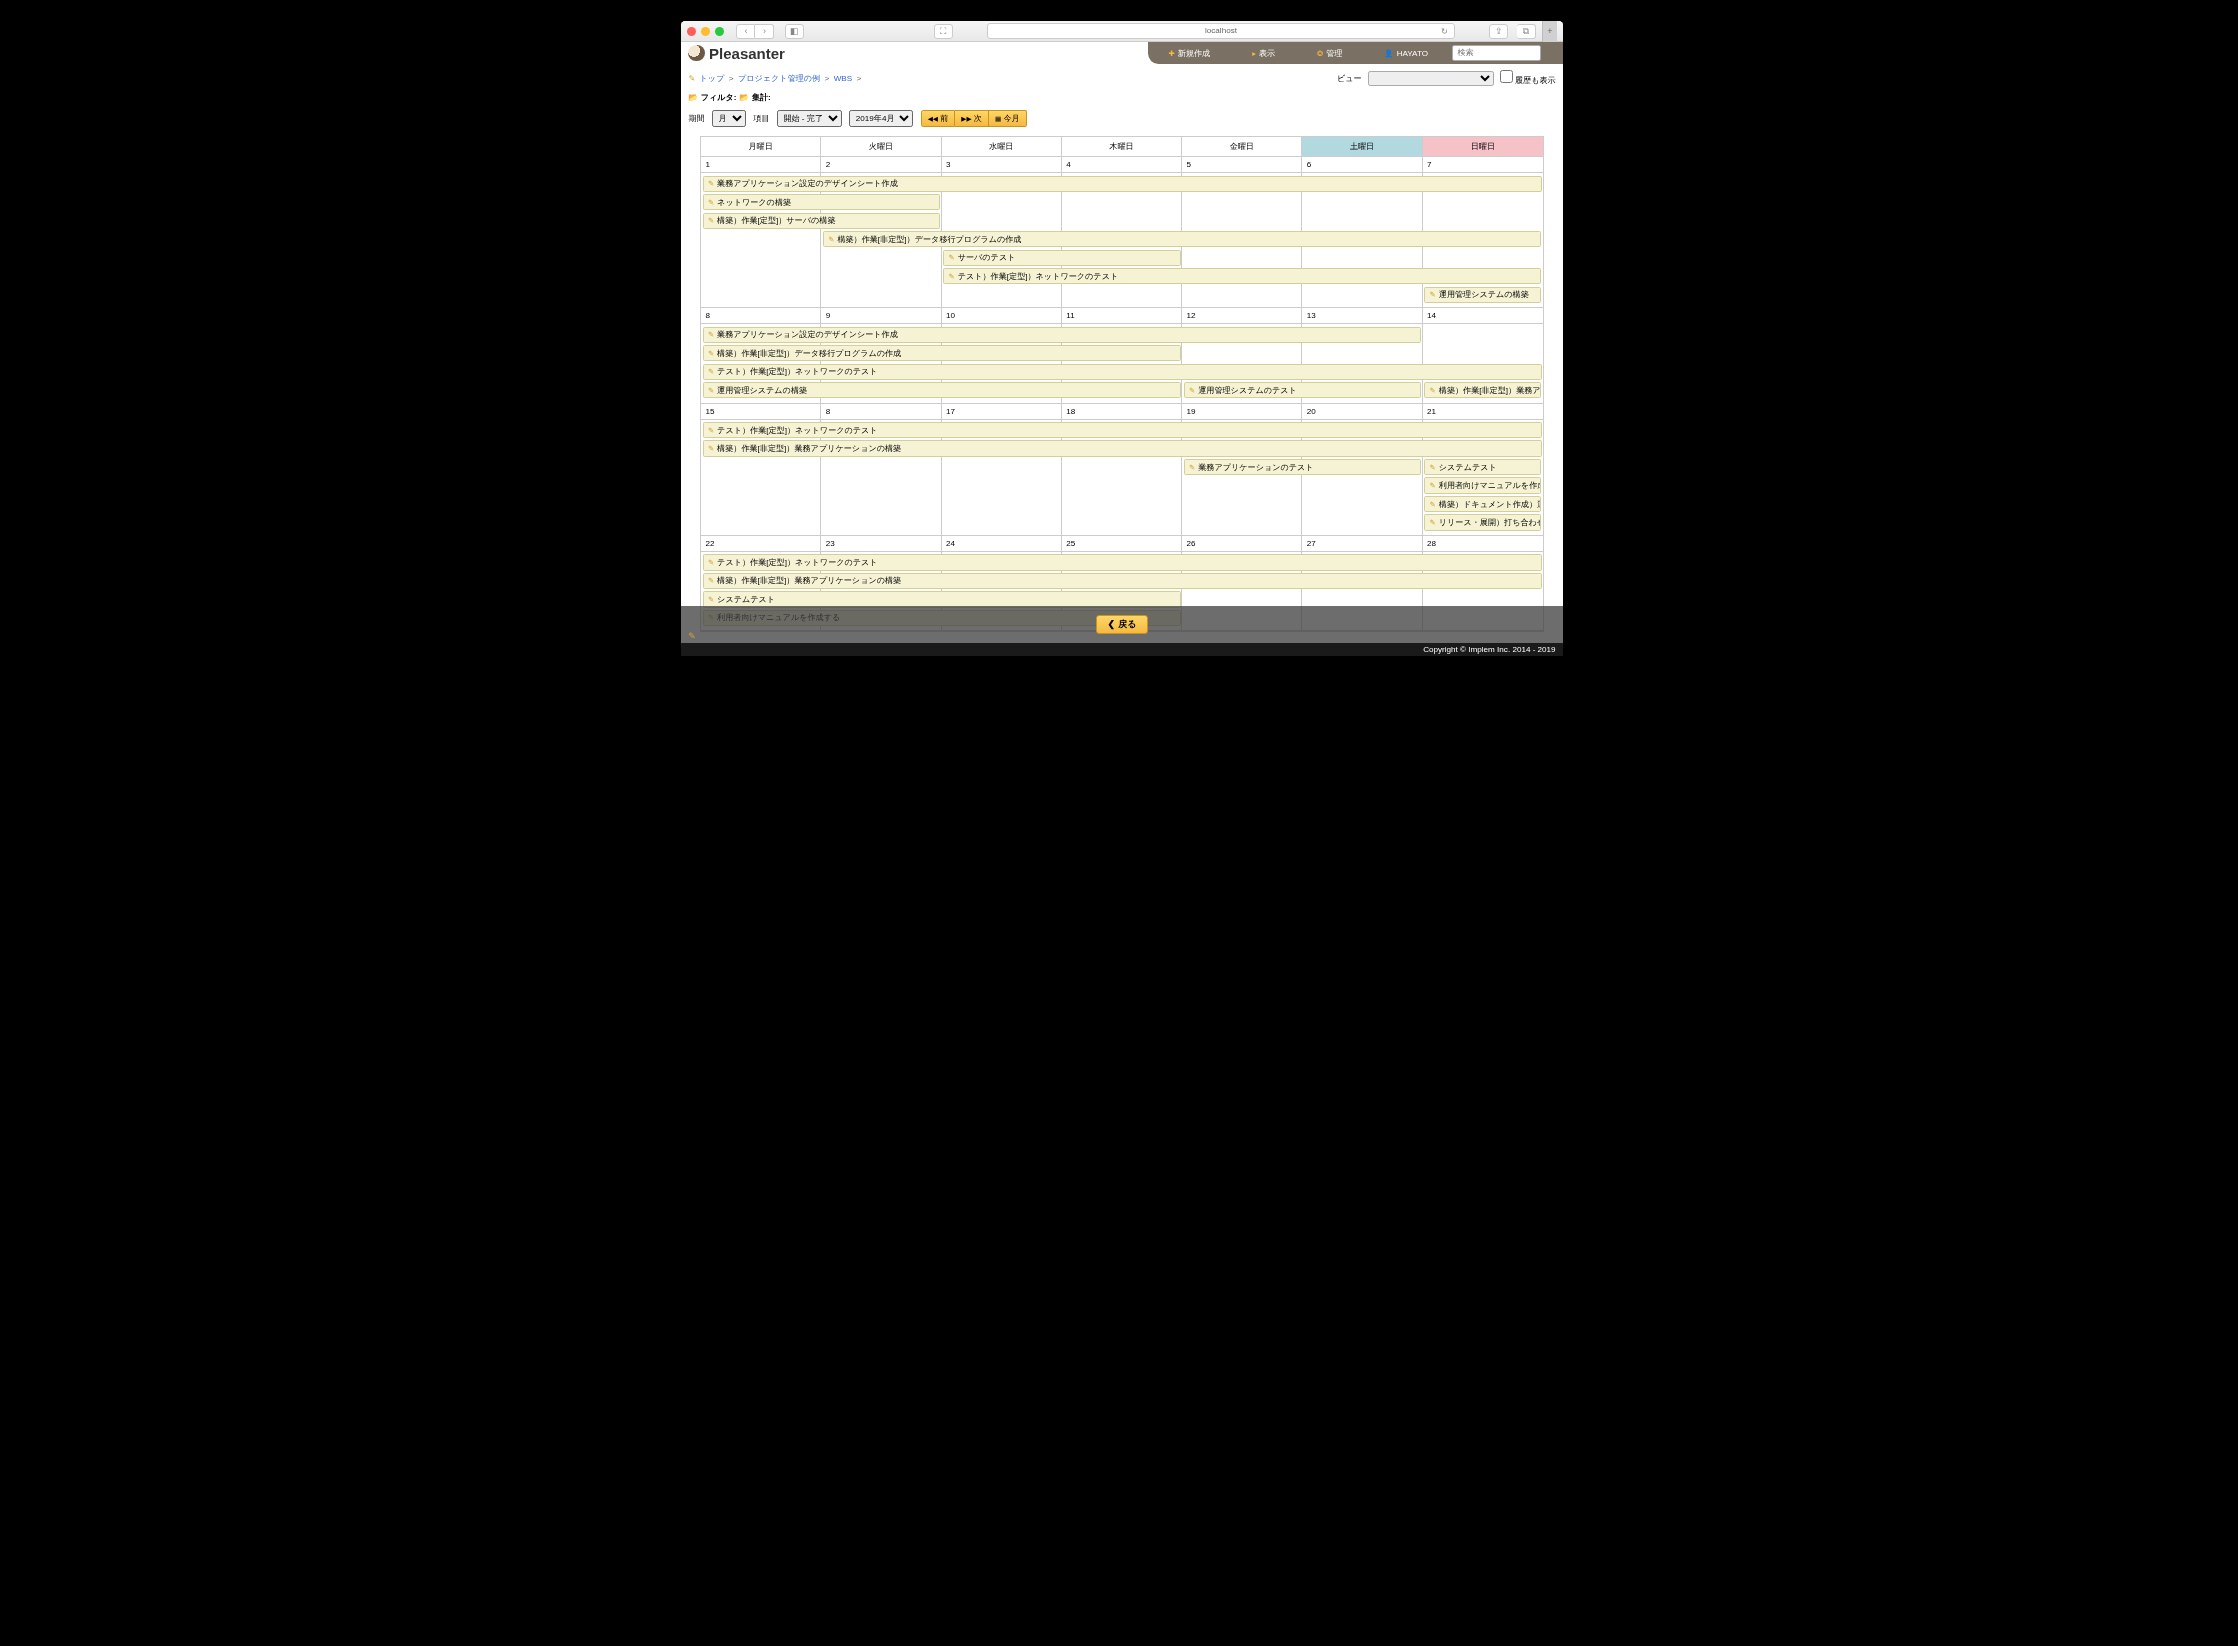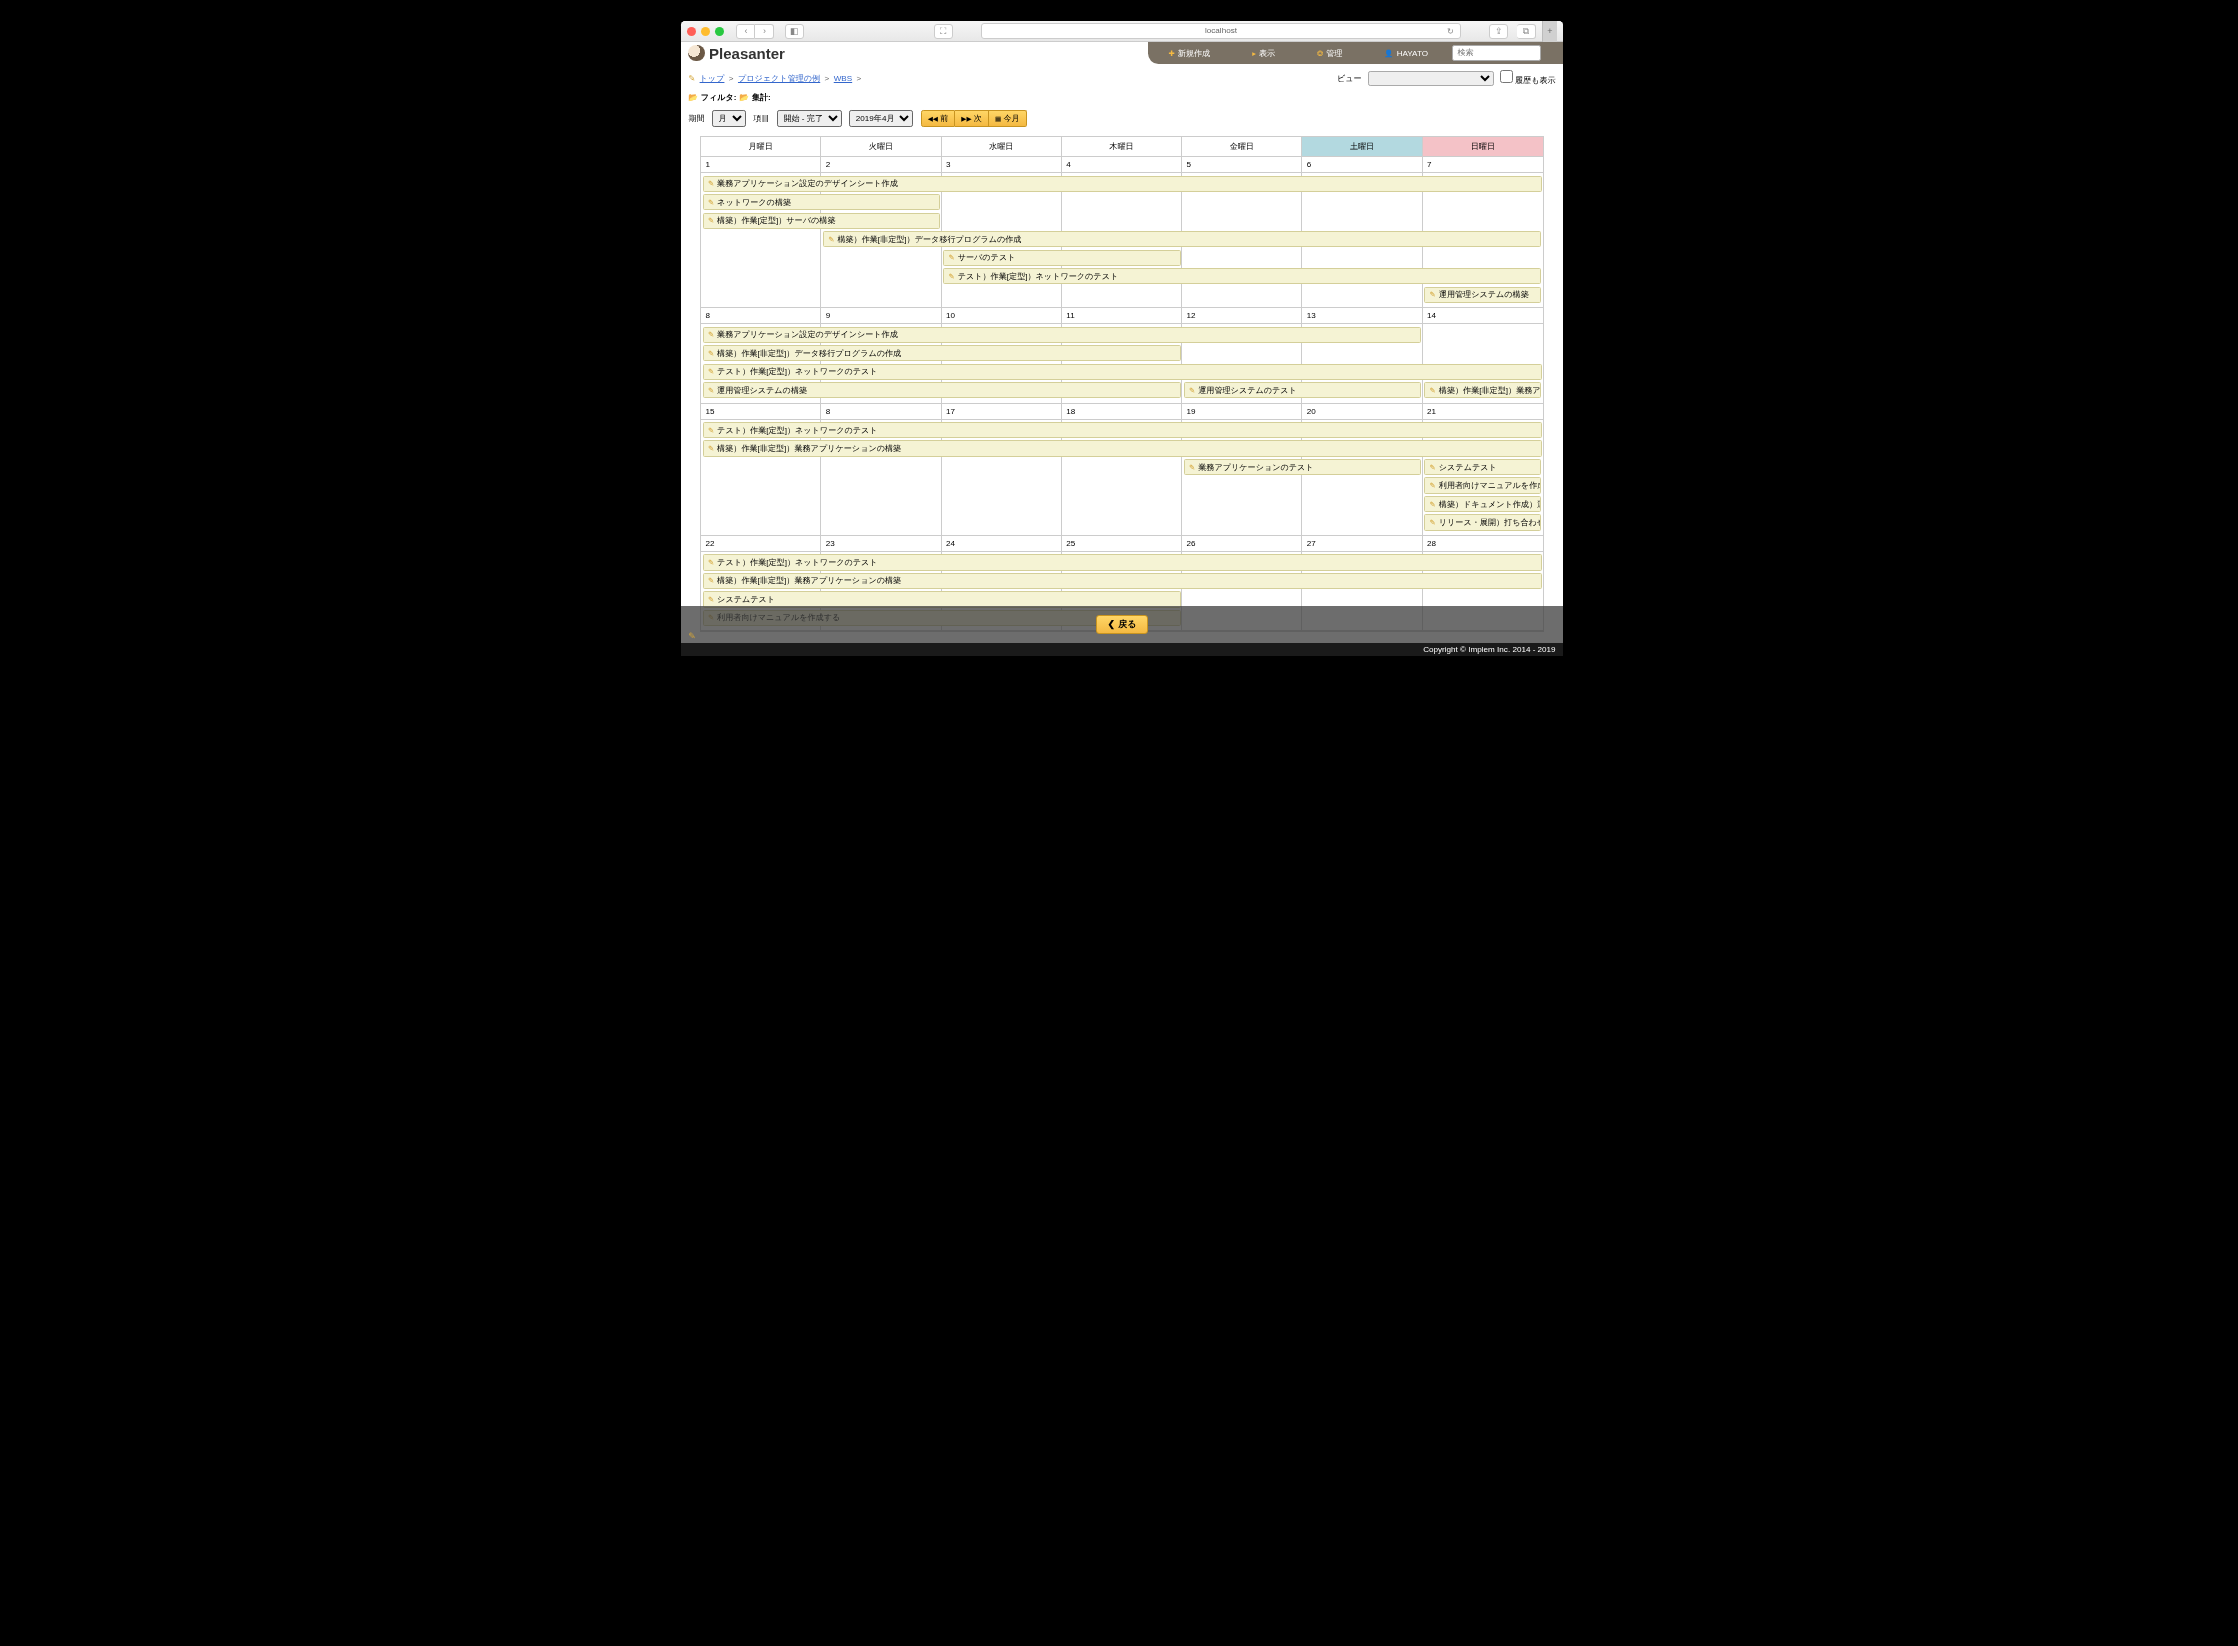--- a/index.html
+++ b/index.html
@@ -8,39 +8,39 @@
 .browser-window { position: absolute; top: 21px; left: 36px; width: 882px; height: 635px; background: #fff; border-radius: 4.4px 4.4px 0 0; overflow: hidden; box-shadow: 0 7.4px 30px rgba(0,0,0,0.5); }
 .titlebar { height: 21px; background: linear-gradient(#f6f6f6,#e8e8e8); border-bottom: 0.7px solid #ccc; display: flex; align-items: center; padding: 0 6px; gap: 6px; }
 .traffic { display: flex; gap: 5.2px; }
 .tl { width: 9px; height: 9px; border-radius: 50%; }
 .tl.r { background: #ff5f57; } .tl.y { background: #febc2e; } .tl.g { background: #28c840; }
 .navbtns { display: flex; gap: 0; margin-left: 6px; }
 .navbtn { width: 19px; height: 15px; background: #fff; border: 0.7px solid #ccc; display: flex; align-items: center; justify-content: center; color: #888; }
 .navbtn:first-child { border-radius: 3px 0 0 3px; }
 .navbtn:nth-child(2) { border-radius: 0 3px 3px 0; border-left: none; }
 .navbtn.single { border-radius: 3px; margin-left: 4.4px; }
-.urlbar { flex: 1; margin: 0 18px; height: 16.3px; background: #fff; border: 0.7px solid #ccc; border-radius: 3px; display: flex; align-items: center; justify-content: center; font-size: 8.1px; color: #666; position: relative; }
+.urlbar { flex: 1; margin: 0 24px; height: 16.3px; background: #fff; border: 0.7px solid #ccc; border-radius: 3px; display: flex; align-items: center; justify-content: center; font-size: 8.1px; color: #666; position: relative; }
 .urlbar .reload { position: absolute; right: 6px; color: #888; }
 .tbicons { display: flex; gap: 4.4px; }
 .fullscreen-icon { width: 19px; height: 15px; background: #fff; border: 0.7px solid #ccc; border-radius: 3px; display: flex; align-items: center; justify-content: center; color: #888; margin-right: 4.4px; }
 .tab-plus { width: 15px; height: 21px; background: #d0d0d0; display: flex; align-items: center; justify-content: center; color: #666; border-left: 0.7px solid #bbb; }
 
 .app { height: calc(100% - 21px); overflow: hidden; position: relative; }
 .header { height: 22px; background: #fff; display: flex; align-items: center; padding: 0 7.4px; }
 .logo { display: flex; align-items: center; gap: 4.4px; font-size: 15px; font-weight: bold; color: #333; }
 .logo-icon { width: 16.3px; height: 16.3px; border-radius: 50%; background: radial-gradient(circle at 35% 35%, #f5e6d3 40%, #6b5845 41%); }
 .topnav { position: absolute; right: 0; top: 0; display: flex; align-items: center; height: 22px; }
 .navbar { display: flex; background: #7a7164; border-radius: 0 0 0 10.4px; height: 22px; align-items: center; }
 .navitem { padding: 0 21px; color: #fff; font-size: 8.1px; display: flex; align-items: center; gap: 3px; height: 100%; cursor: pointer; }
 .navitem .ico { color: #f4b942; font-size: 7.4px; }
 .searchbox { width: 89px; height: 16.3px; margin: 0 22px 0 3px; border: 0.7px solid #aaa; border-radius: 2.2px; padding: 0 4.4px; font-size: 8.1px; }
 
 .breadcrumb-row { display: flex; align-items: center; padding: 6px 7.4px; justify-content: space-between; }
 .breadcrumb { display: flex; align-items: center; gap: 4.4px; font-size: 8.1px; }
-.breadcrumb a { color: #3366cc; text-decoration: underline; }
+.breadcrumb a { color: #3366cc; }
 .breadcrumb .pen { color: #d4a537; }
 .breadcrumb .sep { color: #666; }
 .view-ctrl { display: flex; align-items: center; gap: 6px; font-size: 8.1px; }
 .view-ctrl select { width: 126px; height: 15px; border: 0.7px solid #aaa; border-radius: 2.2px; }
 
 .filter-row { display: flex; align-items: center; gap: 3px; padding: 0 7.4px 7.4px; font-size: 8.1px; font-weight: bold; }
 .filter-row .fld { color: #d4a537; }
 
 .ctrl-row { display: flex; align-items: center; gap: 7.4px; padding: 0 7.4px 9px; font-size: 8.1px; }
 .ctrl-row select { height: 16.3px; border: 0.7px solid #666; border-radius: 2.2px; font-size: 8.1px; padding: 0 1.5px; }

